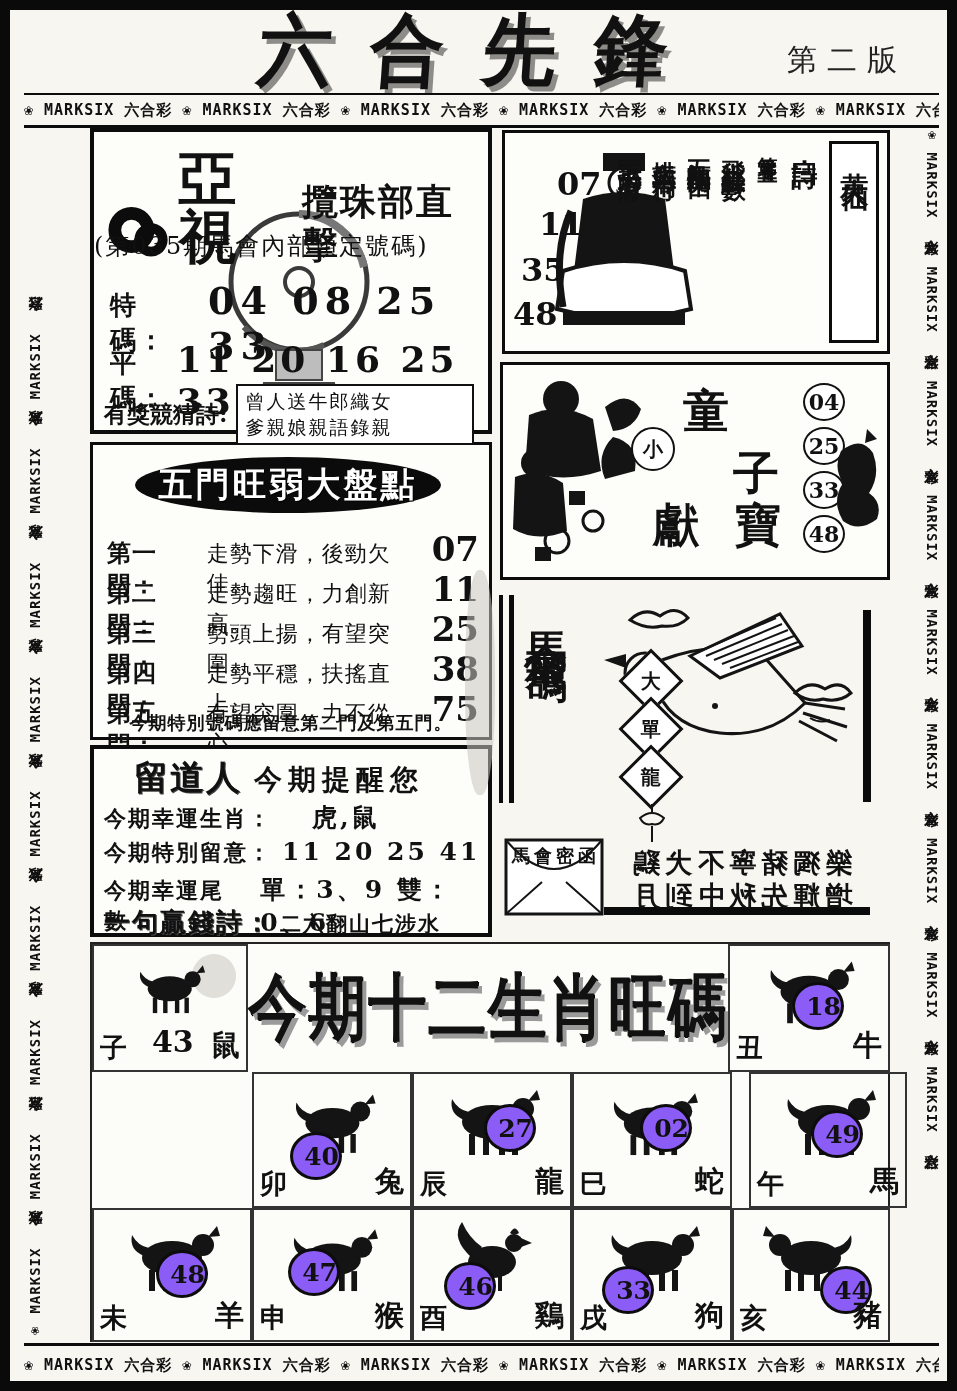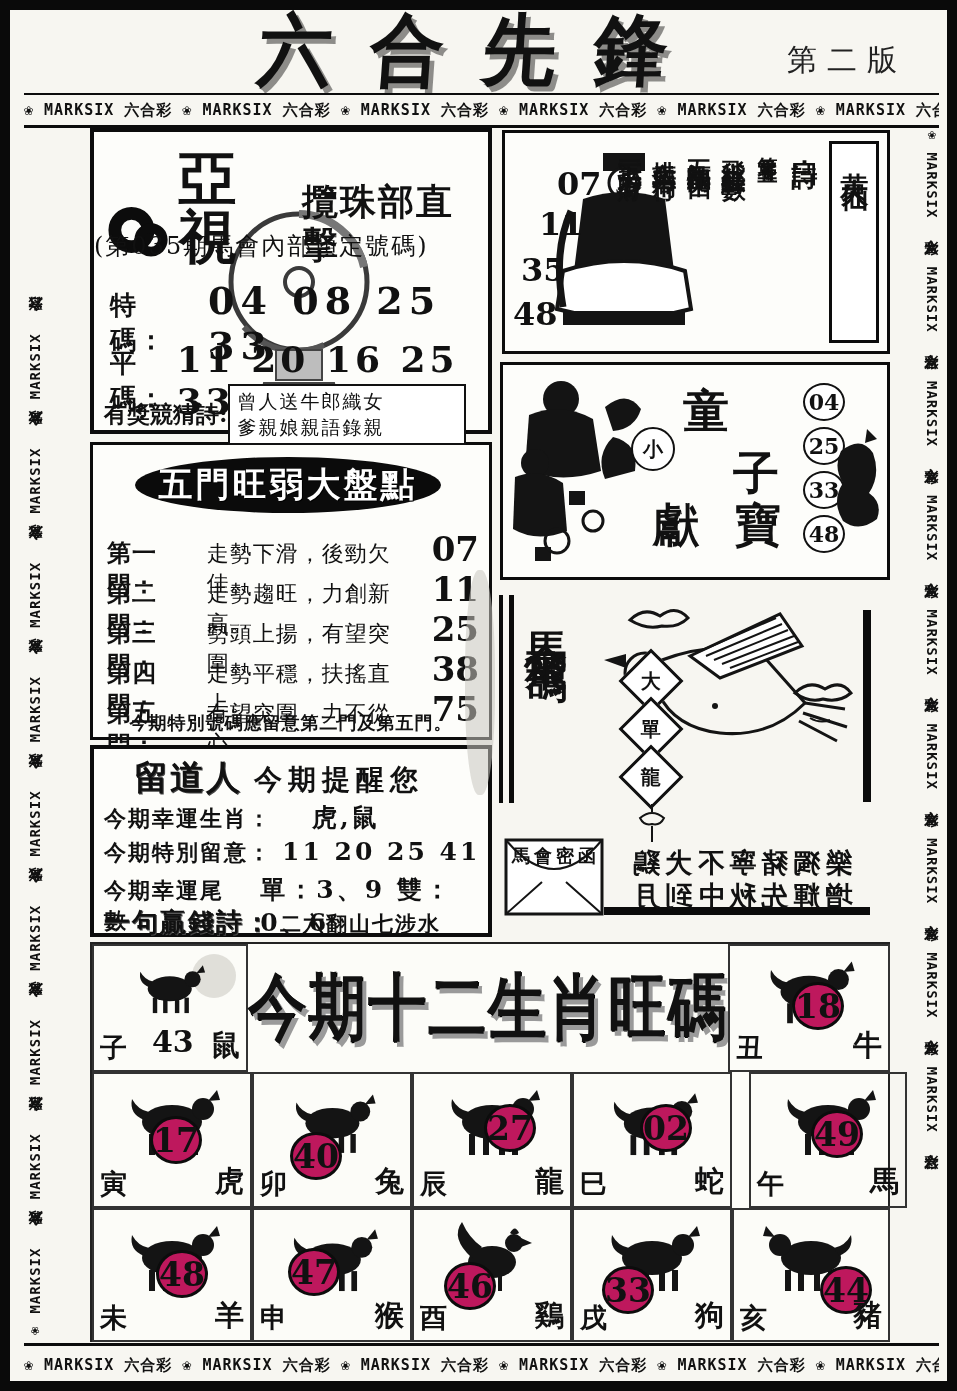--- a/index.html
+++ b/index.html
@@ -67,22 +67,22 @@
   .diamond span{transform:rotate(-45deg);font-size:20px;font-weight:700;}
   .phrase{position:absolute;font-size:27px;font-weight:700;letter-spacing:5px;white-space:nowrap;}
   .mirror-ch{display:inline-block;transform:scaleX(-1);}
   .env-label{position:absolute;font-size:18px;font-weight:700;letter-spacing:4px;}
   
   .zgrid{left:80px;top:932px;width:800px;height:400px;border:2px solid #222;box-sizing:border-box;background:#fcfcf8;}
   .zcell{position:absolute;border:2px solid #333;box-sizing:border-box;}
   .zbranch{position:absolute;left:6px;bottom:4px;font-size:27px;font-weight:900;}
   .zanimal{position:absolute;right:6px;bottom:4px;font-size:29px;font-weight:900;}
   .zsvg{position:absolute;left:50%;top:6px;transform:translateX(-50%);}
-  .zcirc{position:absolute;width:46px;height:42px;border:3px solid #0c0c0c;border-radius:50%;background:#be185d;
-        display:flex;align-items:center;justify-content:center;font-size:33px;font-weight:900;font-family:"DejaVu Serif",serif;}
+  .zcirc{position:absolute;width:46px;height:42px;border:3px solid #0c0c0c;border-radius:50%;background:#8b5cf6;
+        display:flex;align-items:center;justify-content:flex-end;font-size:25px;font-weight:900;font-family:"DejaVu Serif",serif;}
   .zplain{position:absolute;font-size:30px;font-weight:900;font-family:"DejaVu Serif",serif;}
   .zbanner{position:absolute;display:flex;align-items:center;justify-content:center;}
   .zbanner span{font-size:58px;font-weight:900;letter-spacing:2px;transform:scaleY(1.25);white-space:nowrap;
         text-shadow:4px 4px 0 #9a9a9a,1px 1px 0 #000;}
   .smudge{position:absolute;background:#c9c7c0;opacity:.55;border-radius:45%;}
   svg{display:block;}
 </style>
 </head>
 <body>
 
@@ -144,21 +144,21 @@
     <div class="abs" style="left:16px;top:146px;z-index:1;display:flex;align-items:baseline;">
       <span class="numrow-label">特碼：</span>
       <span class="numrow-val" style="margin-left:24px;">04  08 25 33</span>
     </div>
     <div class="abs" style="left:16px;top:206px;z-index:1;display:flex;align-items:baseline;">
       <span class="numrow-label">平碼：</span>
       <span class="numrow-val" style="margin-left:6px;font-size:36px;letter-spacing:4px;">11 20 16 25 33 39</span>
     </div>
     <div class="abs" style="left:10px;top:252px;z-index:1;display:flex;align-items:center;">
       <span class="poemlabel">有獎競猜詩:</span>
-      <div class="poembox" style="width:218px;">
+      <div class="poembox" style="margin-left:8px;width:218px;">
         <div>曾人送牛郎織女</div>
         <div>爹親娘親語錄親</div>
       </div>
     </div>
   </div>
 
   <div class="box thinbox" style="left:492px;top:120px;width:388px;height:224px;">
     <svg class="abs" style="left:38px;top:18px;" width="160" height="190" viewBox="0 0 160 190">
       <rect x="60" y="2" width="42" height="18" fill="#141414"></rect>
       <circle cx="81" cy="32" r="15" fill="#fff" stroke="#141414" stroke-width="3"></circle>
@@ -341,30 +341,20 @@
       <svg class="zsvg" width="96" height="76" viewBox="0 0 100 80">
           <use href="#quad"></use>
         </svg>
       <div class="zcirc" style="left:62px;top:36px;">
           <span>18</span>
         </div>
       <span class="zbranch">丑</span>
       <span class="zanimal">牛</span>
     </div>
 
-    <div class="zcell" style="left:0;top:128px;width:160px;height:136px;">
-      <svg class="zsvg" width="100" height="80" viewBox="0 0 100 80">
-          <use href="#quad"></use>
-        </svg>
-      <div class="zcirc" style="left:56px;top:42px;">
-          <span>17</span>
-        </div>
-      <span class="zbranch">寅</span>
-        <span class="zanimal">虎</span>
-    </div>
     <div class="zcell" style="left:160px;top:128px;width:160px;height:136px;">
       <svg class="zsvg" width="100" height="80" viewBox="0 0 100 80">
           <use href="#quad" transform="scale(0.9) translate(6,6)"></use>
         </svg>
       <div class="zcirc" style="left:36px;top:58px;">
           <span>40</span>
         </div>
       <span class="zbranch">卯</span>
         <span class="zanimal">兔</span>
     </div>

